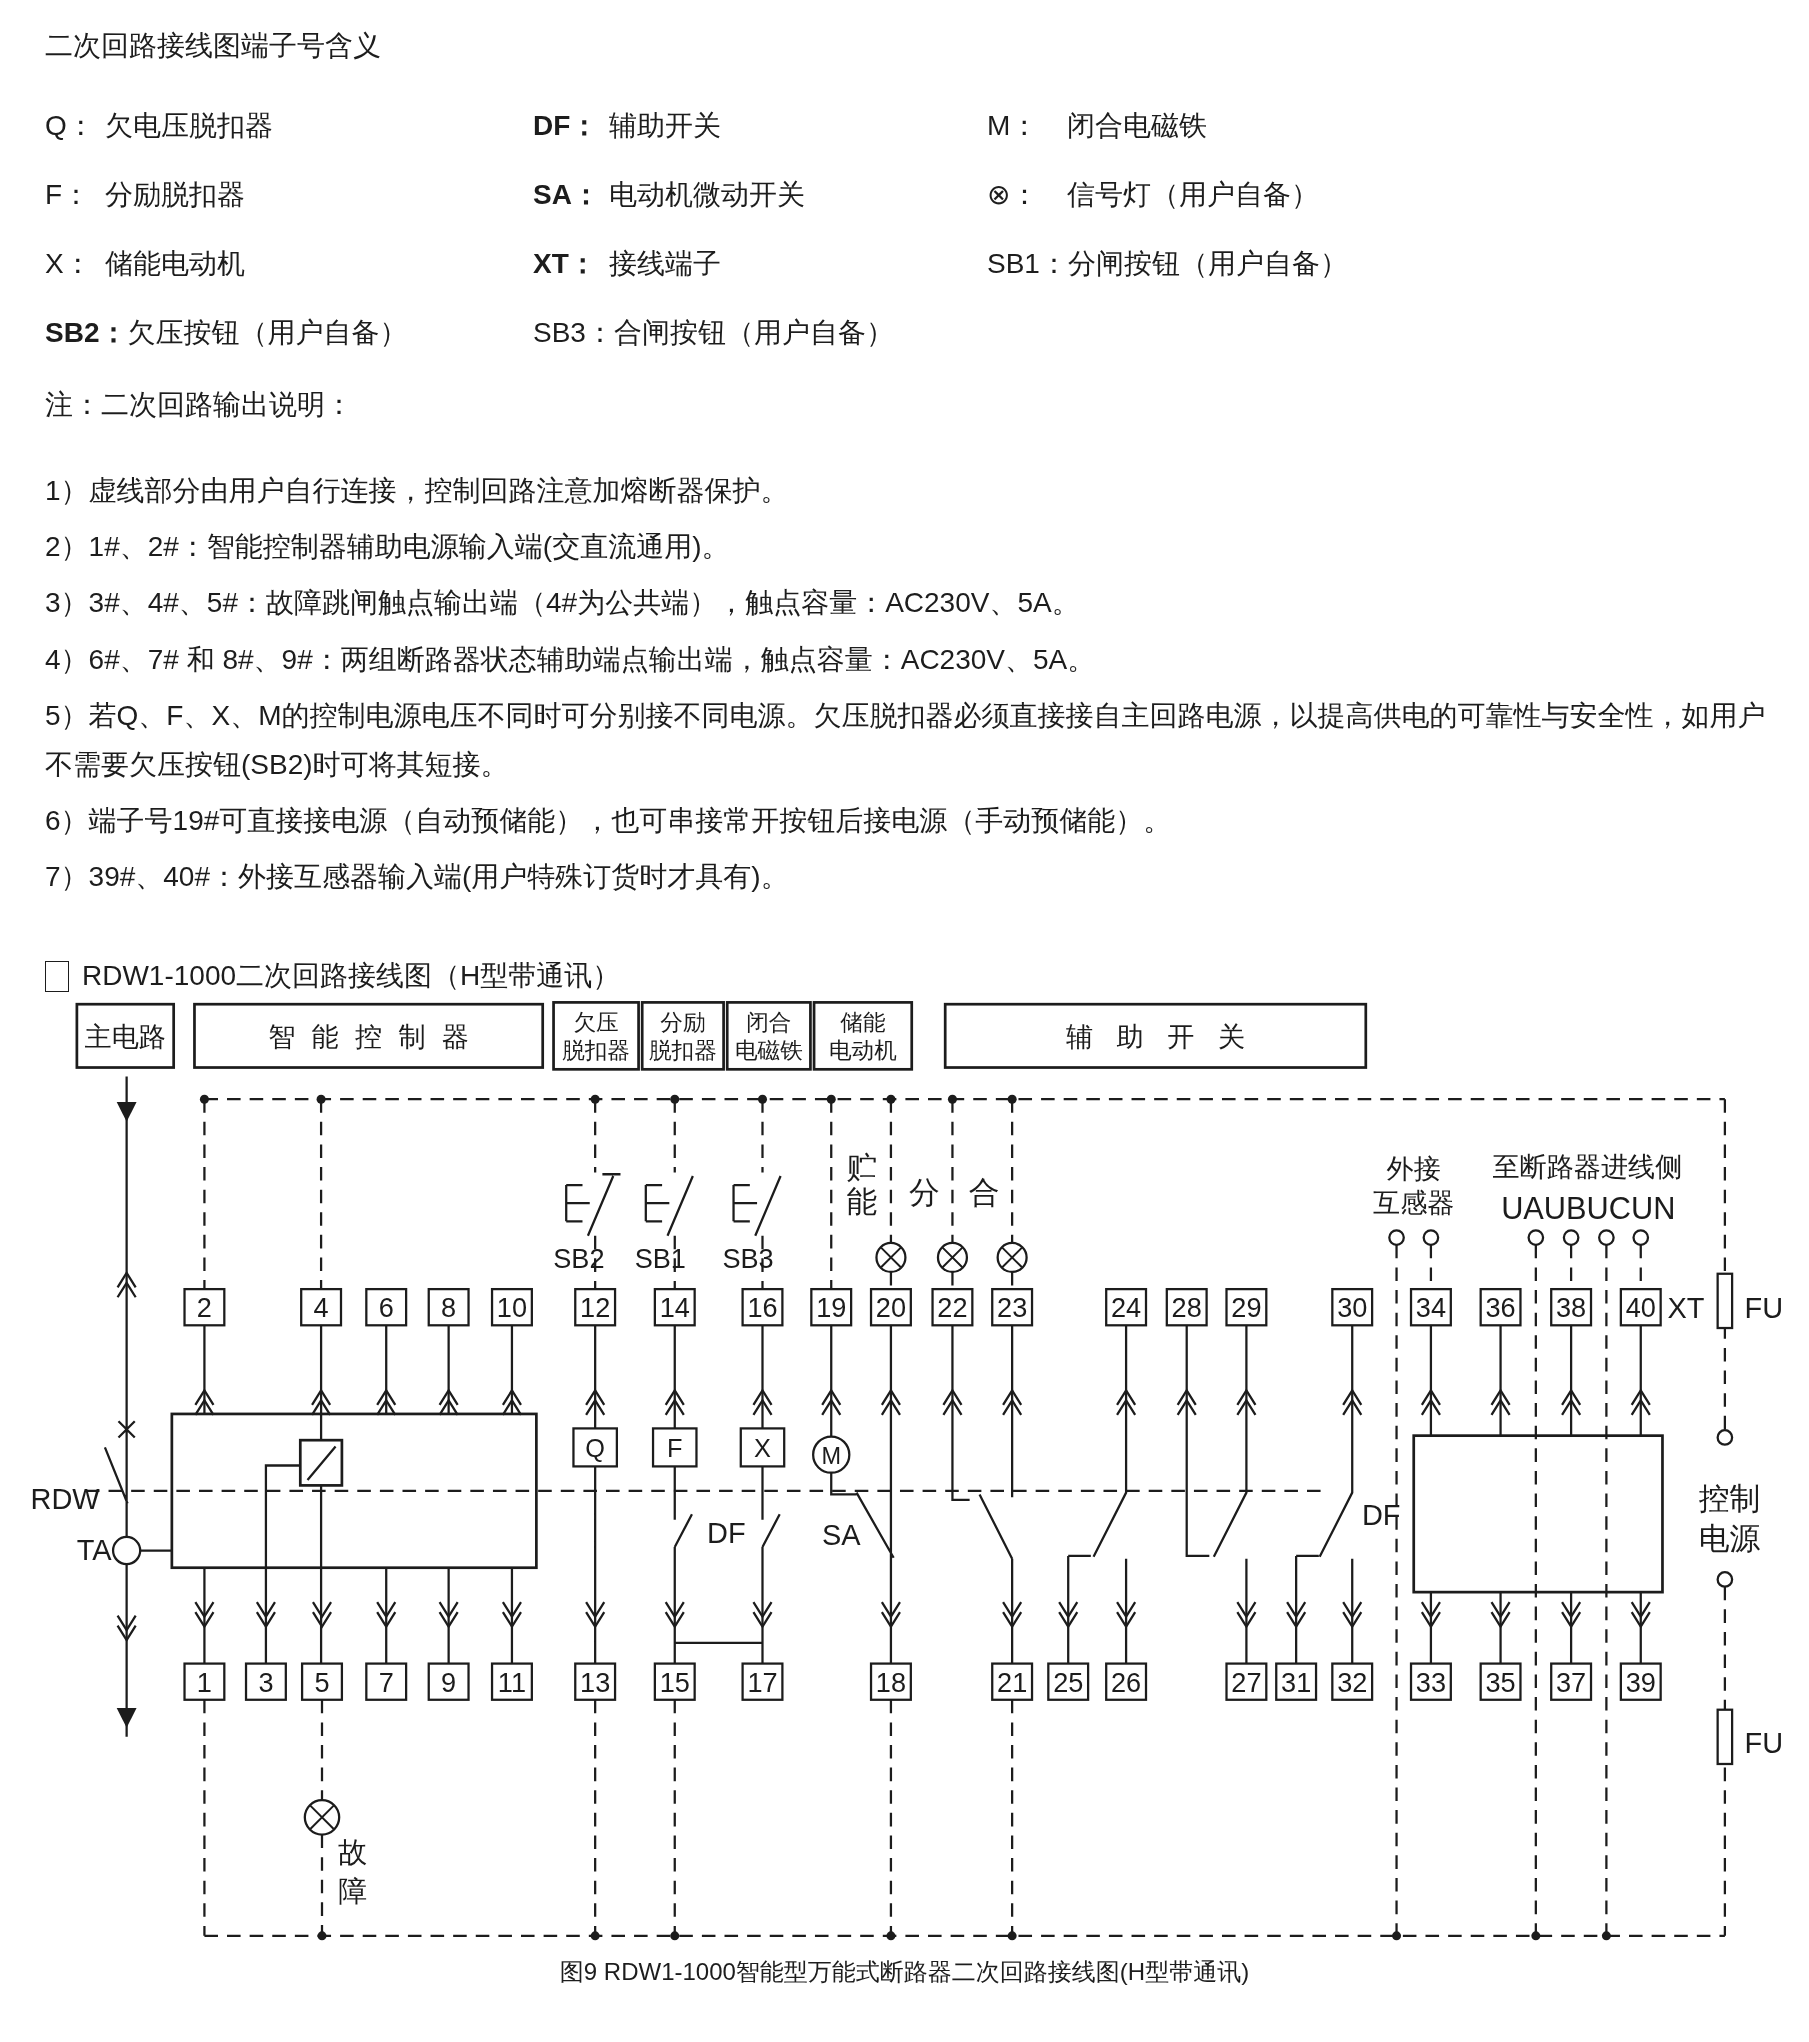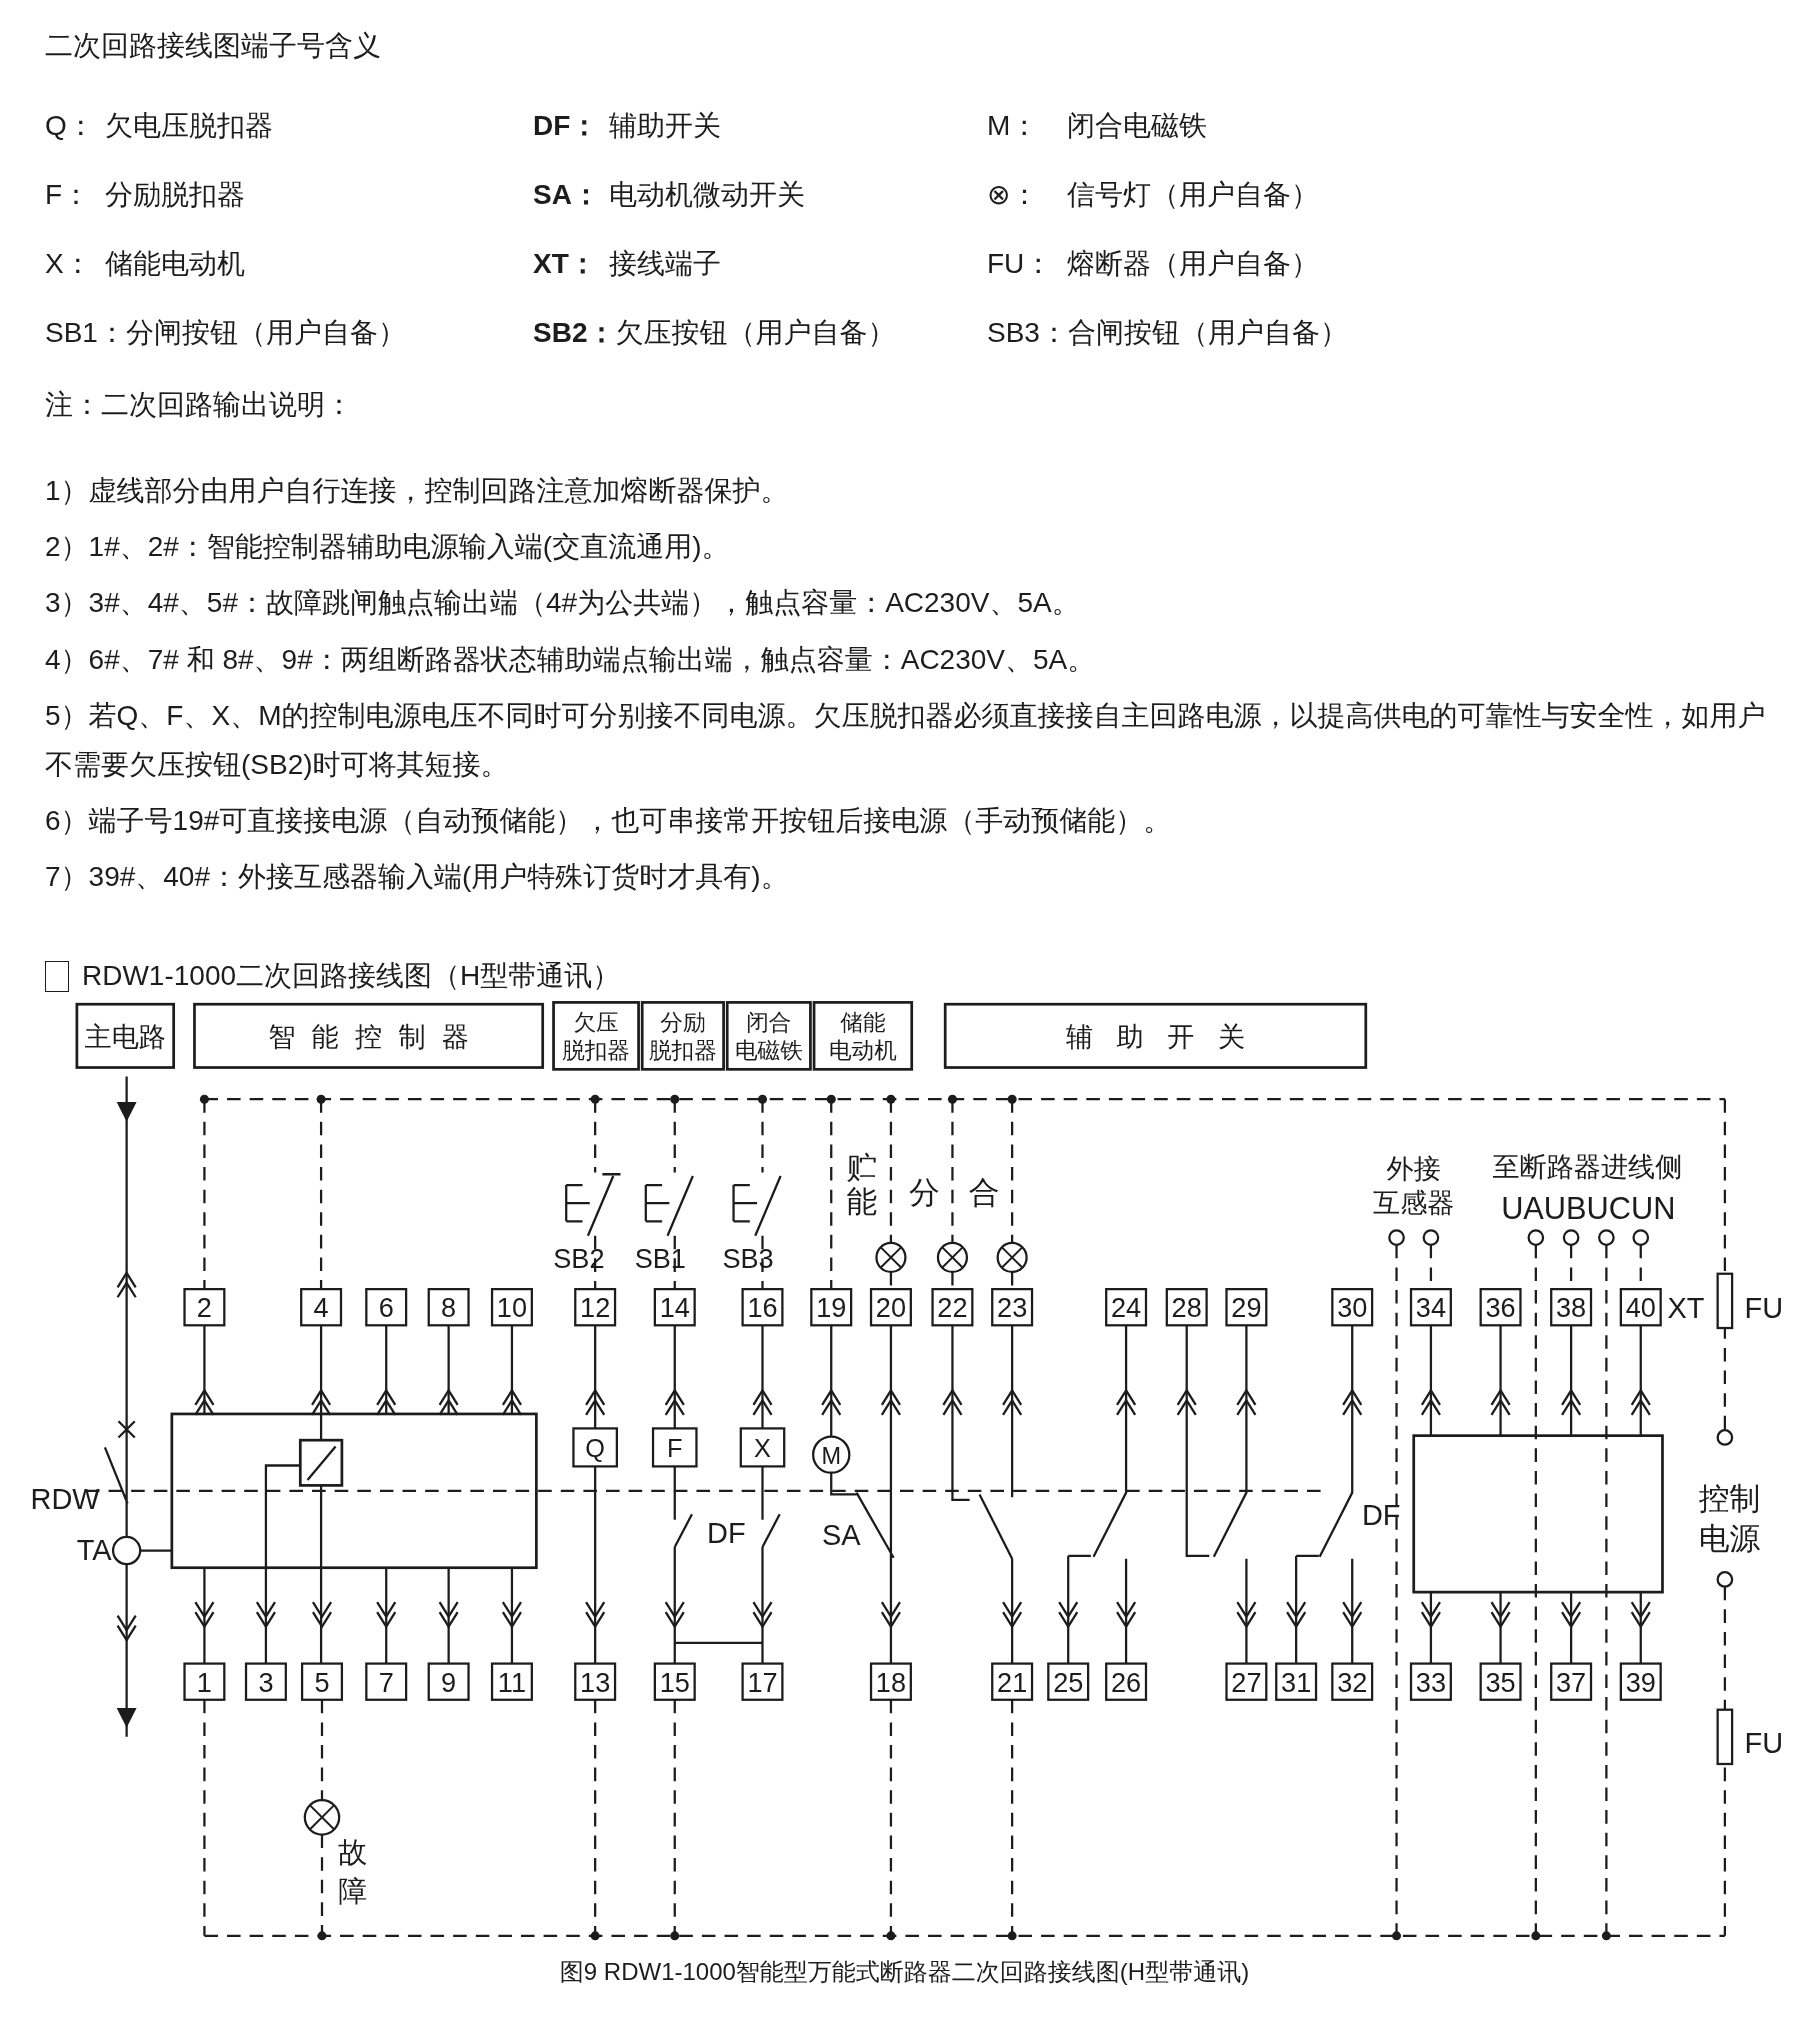--- a/index.html
+++ b/index.html
@@ -57,24 +57,20 @@
         <span class="term">⊗：</span>
         <span class="def">信号灯（用户自备）</span>
       </div>
       <div class="cell c0">
         <span class="term">X：</span>
         <span class="def">储能电动机</span>
       </div>
       <div class="cell c1">
         <span class="term">XT：</span>
         <span class="def">接线端子</span>
-      </div>
-      <div class="cell c2">
-        <span class="term">FU：</span>
-        <span class="def">熔断器（用户自备）</span>
       </div>
       <div class="cell c0">
         <span class="term">SB1：</span>
         <span class="def">分闸按钮（用户自备）</span>
       </div>
       <div class="cell c1">
         <span class="term">SB2：</span>
         <span class="def">欠压按钮（用户自备）</span>
       </div>
       <div class="cell c2">

